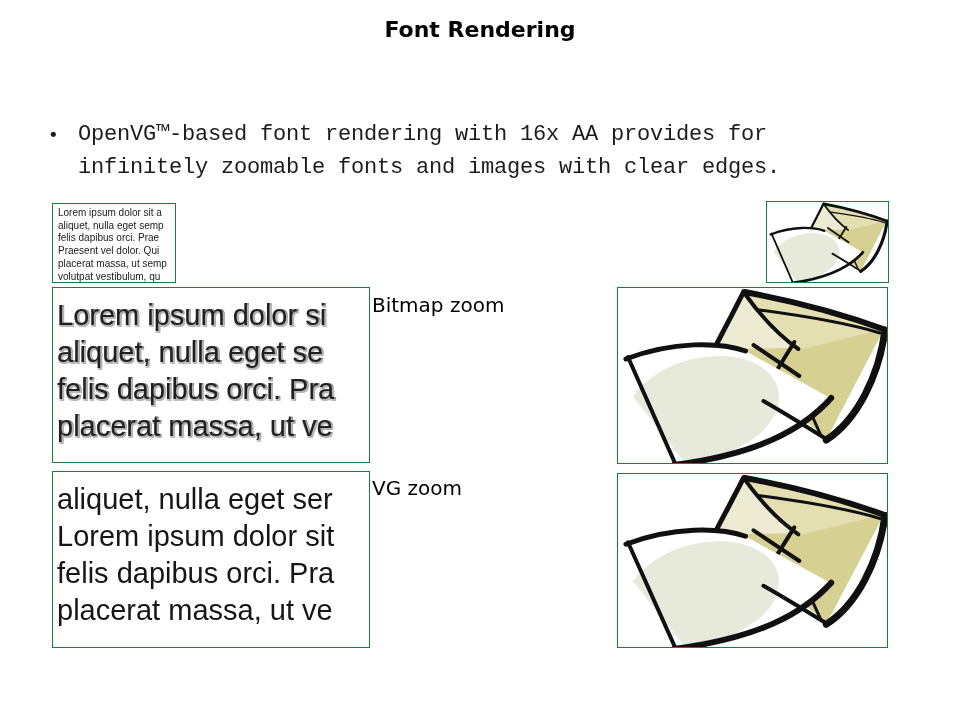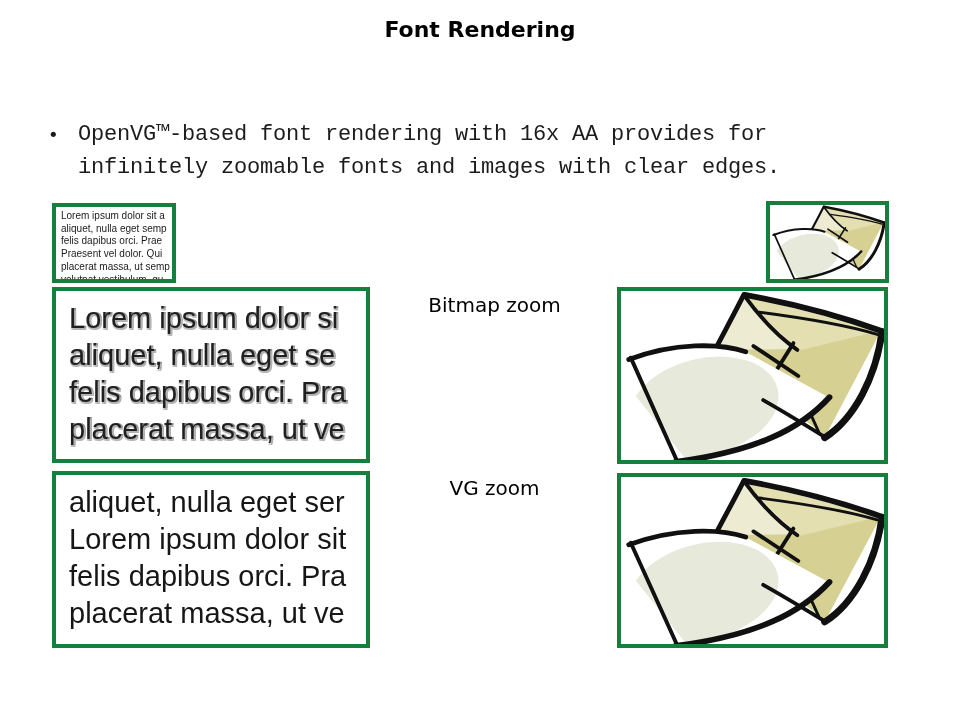--- a/index.html
+++ b/index.html
@@ -4,32 +4,32 @@
 <style>
   html,body{margin:0;padding:0;background:#fff;}
   .slide{position:relative;width:960px;height:720px;background:#ffffff;overflow:hidden;
          font-family:"DejaVu Sans",sans-serif;}
   .title{position:absolute;top:17px;left:0;width:960px;text-align:center;
          font-size:22px;font-weight:bold;color:#000;letter-spacing:0px;}
   .bullet-row{position:absolute;left:48px;top:118px;width:860px;display:flex;
               font-size:22px;color:#1c1c1c;line-height:33px;letter-spacing:-0.2px;}
   .bullet-marker{width:30px;flex:0 0 30px;font-size:18px;line-height:33px;}
   .bullet-lines div{white-space:pre;font-family:Liberation Mono, monospace;}
-  .box{position:absolute;border:4px solid #15803d;background:#fff;overflow:hidden;box-sizing:border-box;}
+  .box{position:absolute;border:1px solid #15803d;background:#fff;overflow:hidden;box-sizing:border-box;}
   .thumb-text{left:52px;top:203px;width:124px;height:80px;
               font-family:"Liberation Sans",sans-serif;font-size:10px;line-height:12.7px;
               color:#1a1a1a;padding:3px 0 0 5px;white-space:nowrap;}
   .big-text{left:52px;width:318px;font-family:"Liberation Sans",sans-serif;
-            font-size:29px;line-height:37px;color:#161616;padding:9px 0 0 13px;white-space:nowrap;}
+            font-size:29px;line-height:37px;color:#161616;padding:9px 0 0 4px;white-space:nowrap;}
   .bitmap-box{top:287px;height:176px;}
   .vg-box{top:471px;height:177px;}
   .bitmap-box div{color:#1f1f1f;
     text-shadow:2px 2px 0 #b4b4b4, 2px 0 0 #8f8f8f, 0 2px 0 #c6c6c6;
     filter:blur(0.35px);}
-  .label{position:absolute;left:372px;width:245px;text-align:center;
+  .label{position:absolute;left:372px;width:245px;text-align:left;
          font-size:20px;color:#000;}
   .label-bitmap{top:293px;}
   .label-vg{top:476px;}
   .env-box{left:617px;width:271px;background:#fff;}
   .env-1{top:287px;height:177px;}
   .env-2{top:473px;height:175px;}
   .env-thumb{left:766px;top:201px;width:123px;height:82px;}
   .env-box svg,.env-thumb svg{display:block;width:100%;height:100%;}
   .blurred svg{filter:blur(0.55px);}
   .hidden-defs{position:absolute;width:0;height:0;overflow:hidden;}

